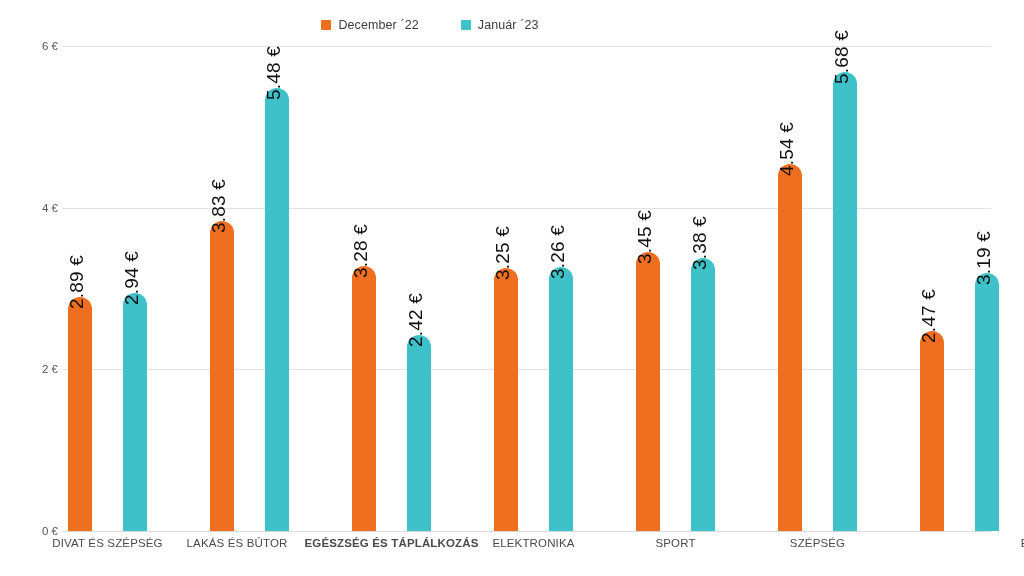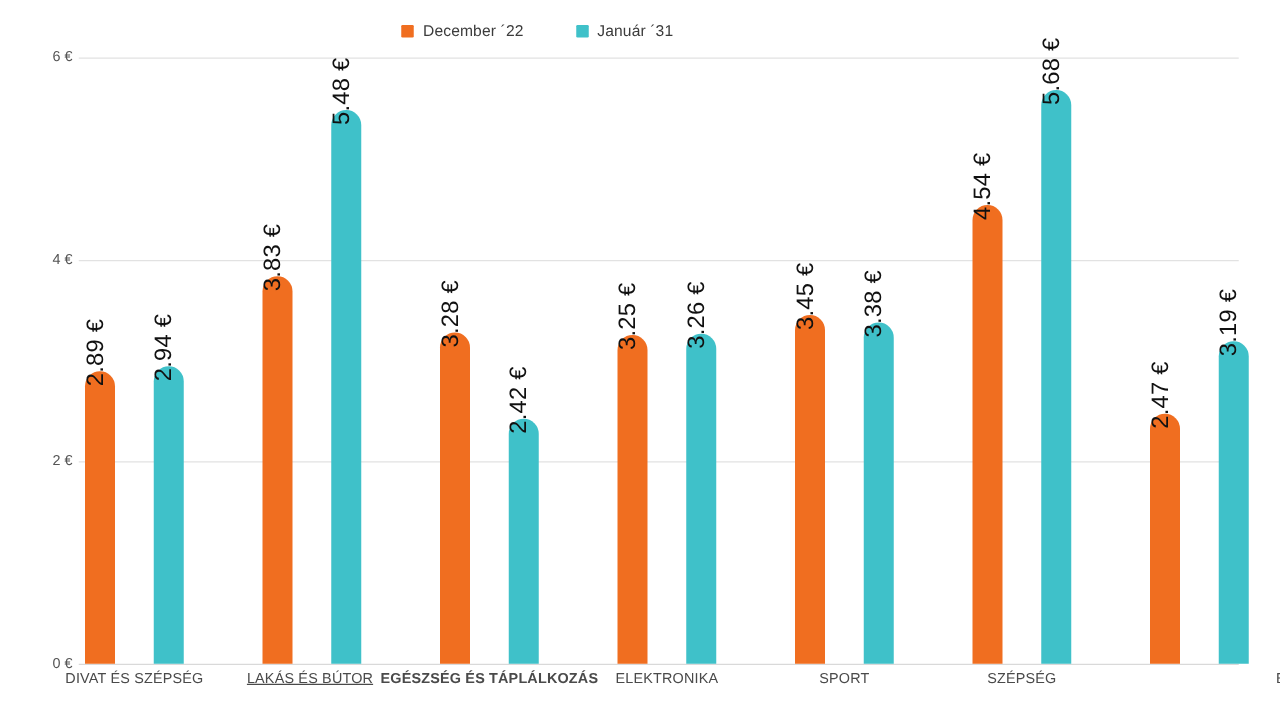--- a/index.html
+++ b/index.html
@@ -119,21 +119,21 @@
 
 <div id="chart-root">
 
   <div id="legend">
       <div class="legend-entry">
         <span class="legend-swatch" style="background: rgb(240, 110, 32);"></span>
         <span class="legend-label">December ´22</span>
       </div>
       <div class="legend-entry">
         <span class="legend-swatch" style="background: rgb(63, 193, 201);"></span>
-        <span class="legend-label">Január ´31</span>
+        <span class="legend-label">Január ´23</span>
       </div>
     </div>
 
   <div id="plot">
       <div class="baseline" style="top: 531px;"></div>
       <div class="ytick" style="top: 531px;">0 €</div>
       <div class="gridline" style="top: 369.333px;"></div>
       <div class="ytick" style="top: 369.333px;">2 €</div>
       <div class="gridline" style="top: 207.667px;"></div>
       <div class="ytick" style="top: 207.667px;">4 €</div>
@@ -141,21 +141,21 @@
       <div class="ytick" style="top: 46px;">6 €</div>
       <div class="bar s0" style="left: 68px; top: 297.392px; height: 233.608px;"></div>
       <div class="bar-value" style="left: 88px; top: 287.392px;">2.89 €</div>
       <div class="bar s1" style="left: 123px; top: 293.35px; height: 237.65px;"></div>
       <div class="bar-value" style="left: 143px; top: 283.35px;">2.94 €</div>
       <div class="cat-label" style="left: 107.5px;">DIVAT ÉS SZÉPSÉG</div>
       <div class="bar s0" style="left: 210px; top: 221.408px; height: 309.592px;"></div>
       <div class="bar-value" style="left: 230px; top: 211.408px;">3.83 €</div>
       <div class="bar s1" style="left: 265px; top: 88.0333px; height: 442.967px;"></div>
       <div class="bar-value" style="left: 285px; top: 78.0333px;">5.48 €</div>
-      <div class="cat-label" style="left: 248px; text-decoration: underline;">LAKÁS ÉS BÚTOR</div>
+      <div class="cat-label" style="left: 237px;">LAKÁS ÉS BÚTOR</div>
       <div class="bar s0" style="left: 352px; top: 265.867px; height: 265.133px;"></div>
       <div class="bar-value" style="left: 372px; top: 255.867px;">3.28 €</div>
       <div class="bar s1" style="left: 407px; top: 335.383px; height: 195.617px;"></div>
       <div class="bar-value" style="left: 427px; top: 325.383px;">2.42 €</div>
       <div class="cat-label" style="left: 391.5px; font-weight: bold;">EGÉSZSÉG ÉS TÁPLÁLKOZÁS</div>
       <div class="bar s0" style="left: 494px; top: 268.292px; height: 262.708px;"></div>
       <div class="bar-value" style="left: 514px; top: 258.292px;">3.25 €</div>
       <div class="bar s1" style="left: 549px; top: 267.483px; height: 263.517px;"></div>
       <div class="bar-value" style="left: 569px; top: 257.483px;">3.26 €</div>
       <div class="cat-label" style="left: 533.5px;">ELEKTRONIKA</div>

